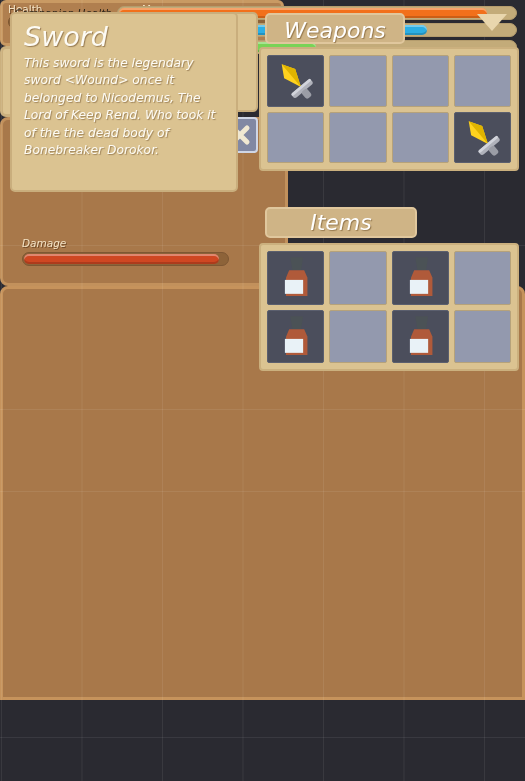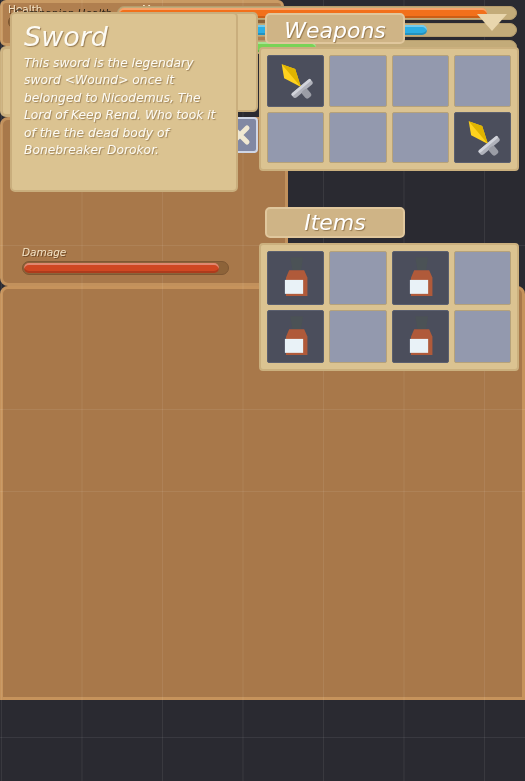--- a/index.html
+++ b/index.html
@@ -221,21 +221,21 @@
   </svg>
 </div>
 
 <div id="inv">
 
   <div id="desc" class="parch">
     <div id="desc-title">Sword</div>
     <div id="desc-body">This sword is the legendary sword &lt;Wound&gt; once it belonged to Nicodemus, The Lord of Keep Rend. Who took it of the the dead body of Bonebreaker Dorokor.</div>
   </div>
 
-  <div class="stat-block" style="top:246px;">
+  <div class="stat-block" style="top:237px;">
     <div class="stat-label">Damage</div>
     <div class="stat-track">
       <div class="bar-fill f-stat" id="sb0" style="width: calc(96% - 2px);"></div>
     </div>
   </div>
 
   <div class="sec-head" style="left:265px;top:13px;width:140px;align-items:flex-end;">
     <span>Weapons</span>
   </div>
   <div class="collapse-arrow" style="left:475px;top:12px;">
@@ -271,21 +271,21 @@
               <polygon points="24,3 31,15 24,32" fill="#e0b400"></polygon>
               <rect x="12" y="31" width="24" height="6" rx="2.6" fill="#b0b2bb"></rect>
               <rect x="12" y="31" width="24" height="2.6" rx="1.3" fill="#d2d4dc"></rect>
               <rect x="20.5" y="36" width="7" height="9" rx="2.6" fill="#9b9da6"></rect>
             </g>
           </svg>
         </div>
       </div>
     </div>
 
-  <div class="sec-head" style="left:265px;top:207px;width:140px;">
+  <div class="sec-head" style="left:265px;top:207px;width:152px;">
     <span>Items</span>
   </div>
   <div class="grid-box" id="items-grid" style="left:259px;top:243px;width:260px;height:128px;">
       <div class="slot filled">
         <div class="ico">
           <svg viewBox="0 0 48 48" width="100%" height="100%">
             <polygon points="19,5 31,5 29,17 21,17" fill="#4b5256"></polygon>
             <path d="M18 17 L32 17 L35 24 L35 41 L15 41 L15 24 Z" fill="#b05a3a"></path>
             <rect x="14" y="26" width="17" height="13" fill="#e9f2f7"></rect>
           </svg>

